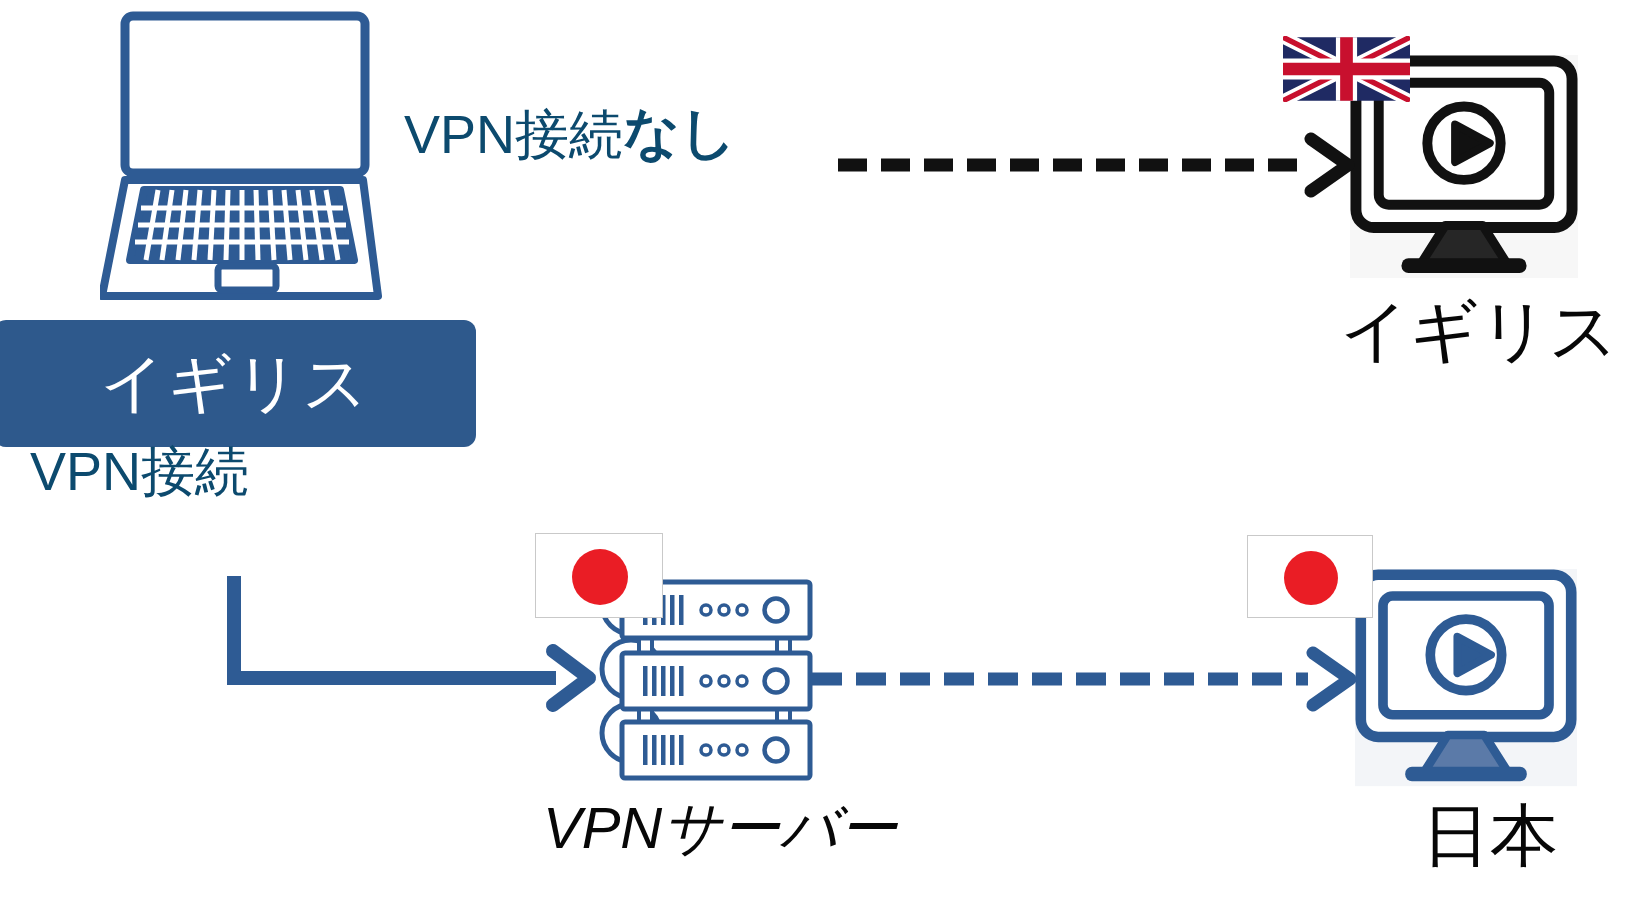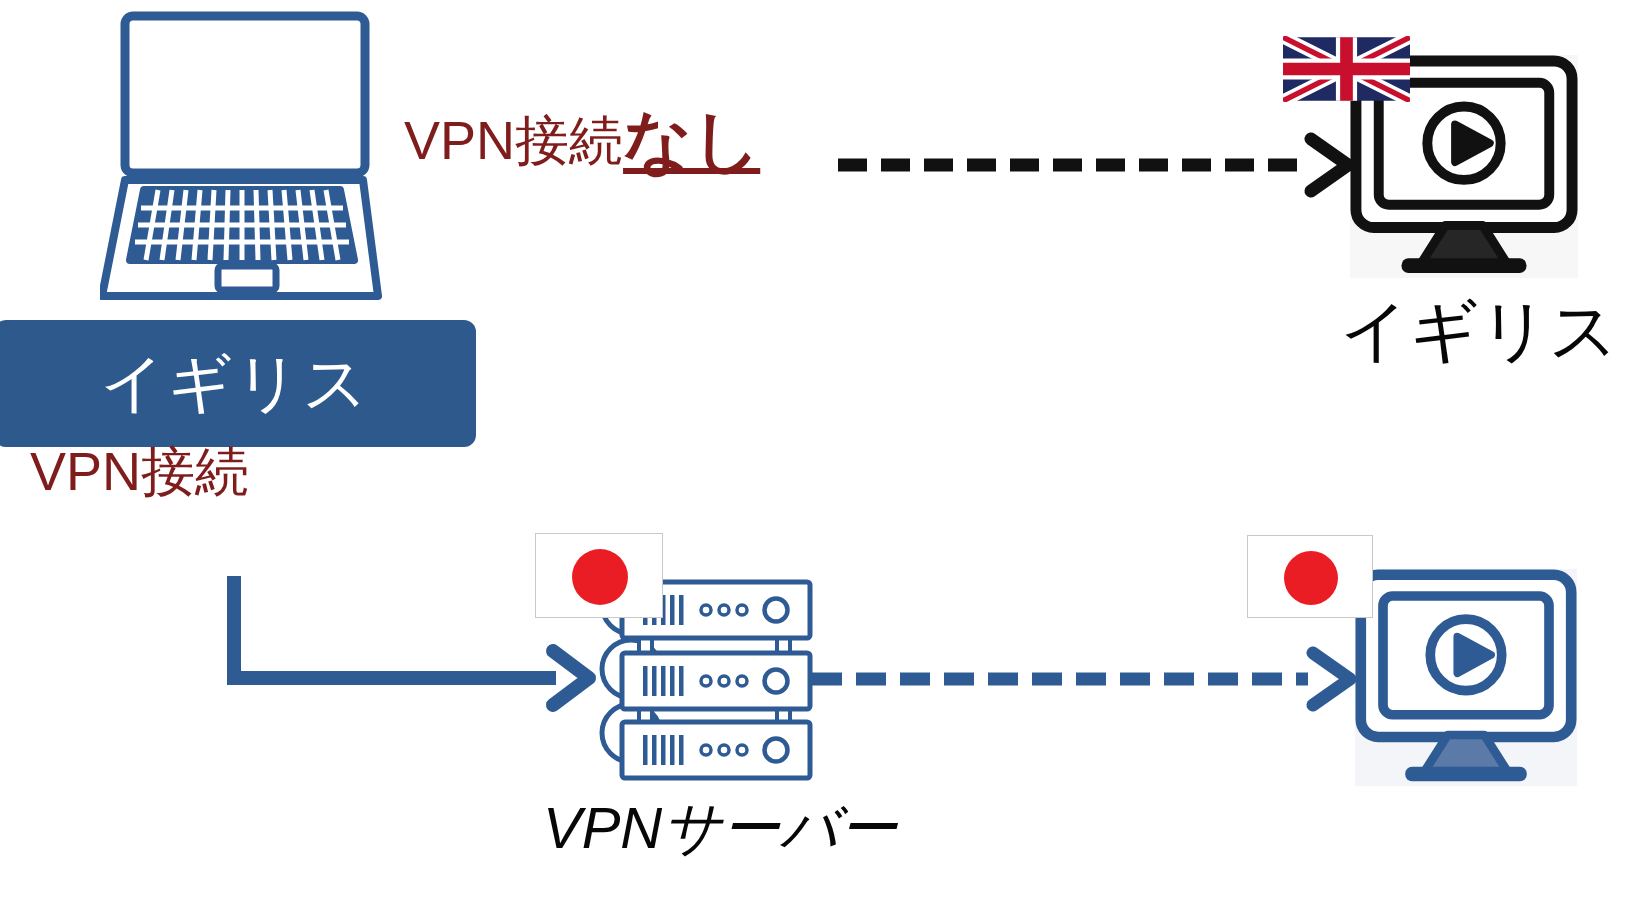--- a/index.html
+++ b/index.html
@@ -11,23 +11,23 @@
   svg{display:block;}
 
   
   .client-box{
     left:-6px;top:320px;width:482px;height:127px;border-radius:12px;
     background:#2E598C;display:flex;align-items:center;justify-content:center;
   }
   .client-box span{color:#ffffff;font-size:64px;letter-spacing:2px;}
 
   
-  .conn-label{display:flex;align-items:center;white-space:nowrap;color:#7f1d1d;}
+  .conn-label{display:flex;align-items:flex-end;white-space:nowrap;color:#0c4a6e;}
   .conn-label .prefix{font-size:54px;}
-  .conn-label .emph{font-size:68px;font-weight:900;letter-spacing:-1px;text-decoration:underline;}
+  .conn-label .emph{font-size:56px;font-weight:900;letter-spacing:-1px;}
   .no-vpn-label{left:404px;top:96px;}
   .with-vpn-label{left:30px;top:436px;}
 
   
   .caption{font-size:68px;text-align:center;white-space:nowrap;color:#070707;}
   .uk-caption{left:1340px;top:286px;width:270px;}
   .server-caption{left:500px;top:790px;width:440px;font-size:58px;font-style:italic;}
   .japan-caption{left:1400px;top:791px;width:180px;}
 
   
@@ -179,14 +179,15 @@
     <span class="prefix">VPN接続</span>
       <span class="emph">なし</span>
   </div>
 
   <div class="abs conn-label with-vpn-label">
     <span class="prefix">VPN接続</span>
   </div>
 
   <div class="abs caption uk-caption">イギリス</div>
   <div class="abs caption server-caption">VPNサーバー</div>
+  <div class="abs caption japan-caption">日本</div>
 
 </div>
 
 </body></html>

